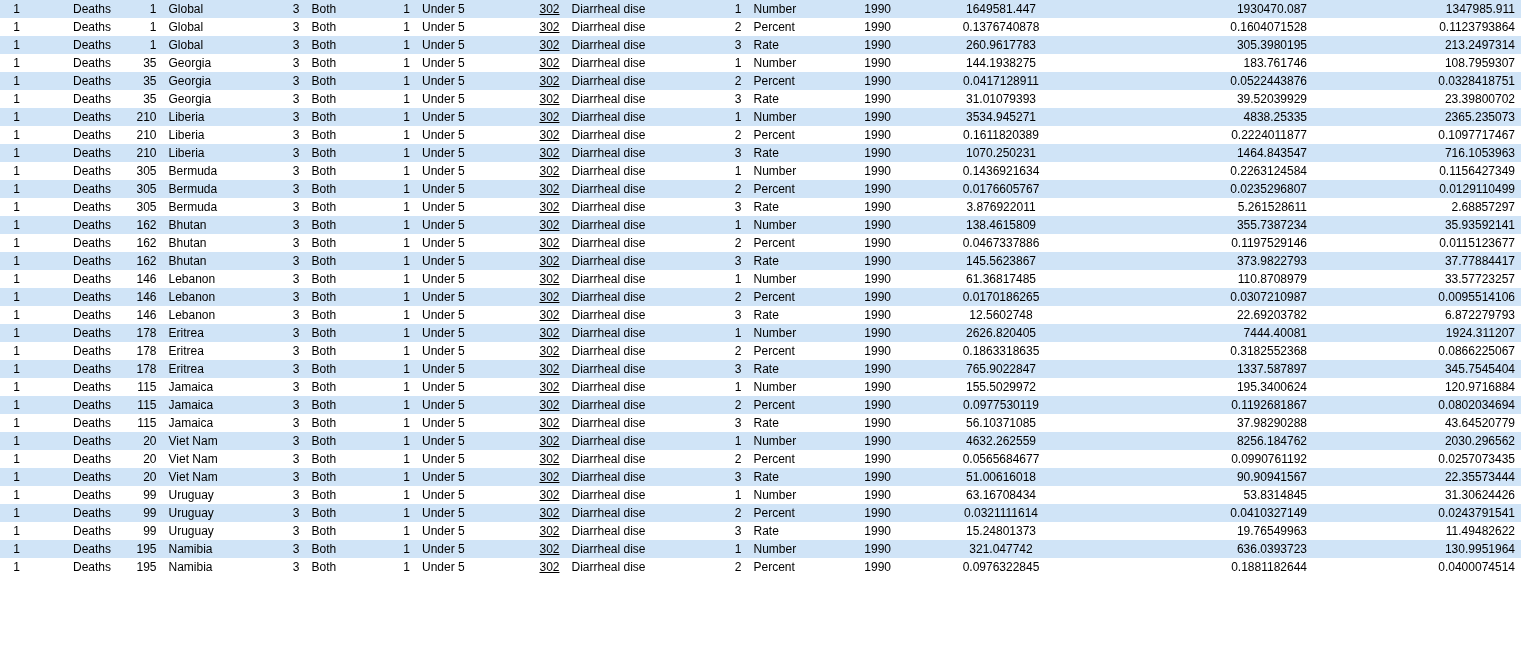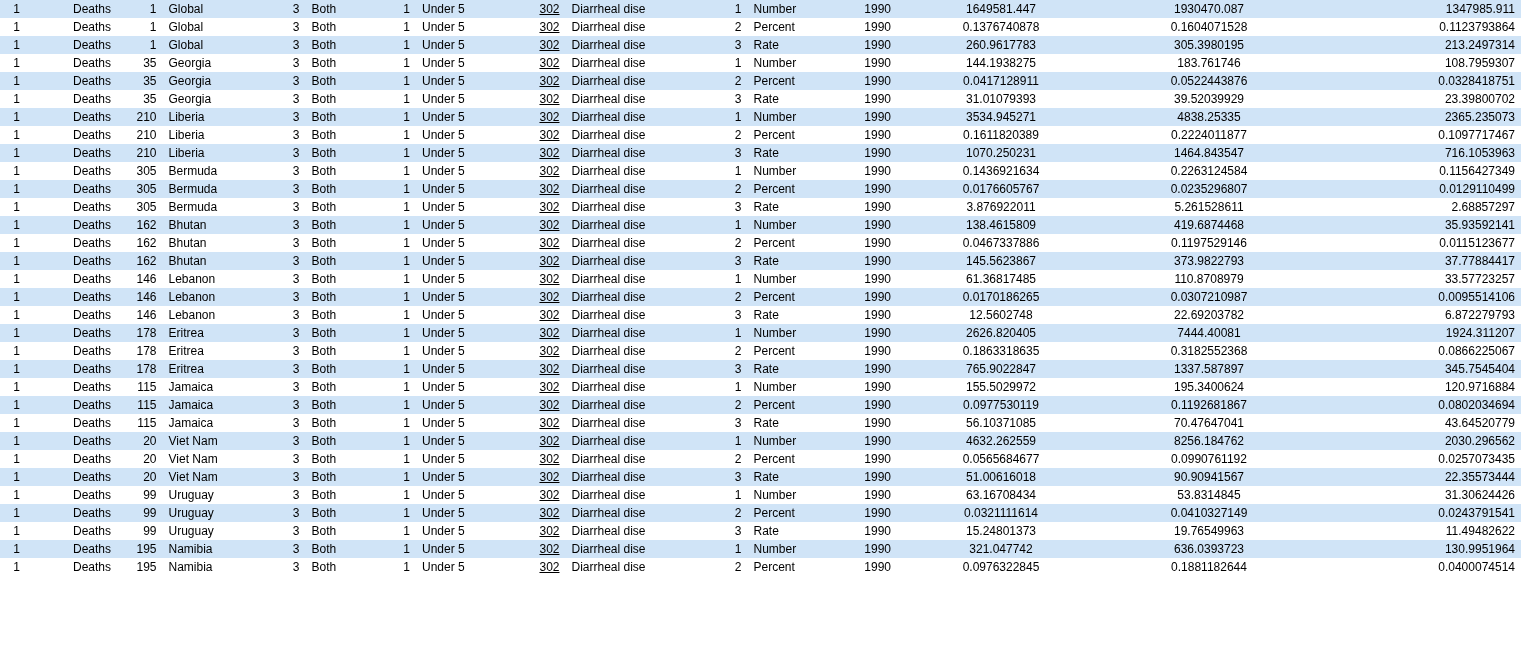--- a/index.html
+++ b/index.html
@@ -29,21 +29,21 @@
     td:nth-child(5) { text-align: right; min-width: 20px; }
     td:nth-child(6) { text-align: left; min-width: 50px; }
     td:nth-child(7) { text-align: right; min-width: 35px; }
     td:nth-child(8) { text-align: left; min-width: 80px; }
     td:nth-child(9) { text-align: right; min-width: 35px; text-decoration: underline; }
     td:nth-child(10) { text-align: left; min-width: 120px; margin-top: 7px; }
     td:nth-child(11) { text-align: right; min-width: 20px; }
     td:nth-child(12) { text-align: left; min-width: 70px; }
     td:nth-child(13) { text-align: right; min-width: 45px; }
     td:nth-child(14) { text-align: center; min-width: 160px; }
-    td:nth-child(15) { text-align: center; min-width: 160px; }
+    td:nth-child(15) { text-align: right; min-width: 160px; }
     td:nth-child(16) { text-align: right; min-width: 160px; }
   </style>
 </head>
 <body>
 
 <table>
   <tbody id="table-body">
       <tr>
         <td>1</td>
         <td>Deaths</td>
@@ -268,21 +268,21 @@
         <td>3</td>
         <td>Both</td>
         <td>1</td>
         <td>Under 5</td>
         <td>302</td>
         <td>Diarrheal dise</td>
         <td>1</td>
         <td>Number</td>
         <td>1990</td>
         <td>138.4615809</td>
-        <td>419.6874468</td>
+        <td>355.7387234</td>
         <td>35.93592141</td>
       </tr>
       <tr>
         <td>1</td>
         <td>Deaths</td>
         <td>162</td>
         <td>Bhutan</td>
         <td>3</td>
         <td>Both</td>
         <td>1</td>
@@ -466,21 +466,21 @@
         <td>3</td>
         <td>Both</td>
         <td>1</td>
         <td>Under 5</td>
         <td>302</td>
         <td>Diarrheal dise</td>
         <td>3</td>
         <td>Rate</td>
         <td>1990</td>
         <td>56.10371085</td>
-        <td>70.47647041</td>
+        <td>37.98290288</td>
         <td>43.64520779</td>
       </tr>
       <tr>
         <td>1</td>
         <td>Deaths</td>
         <td>20</td>
         <td>Viet Nam</td>
         <td>3</td>
         <td>Both</td>
         <td>1</td>

